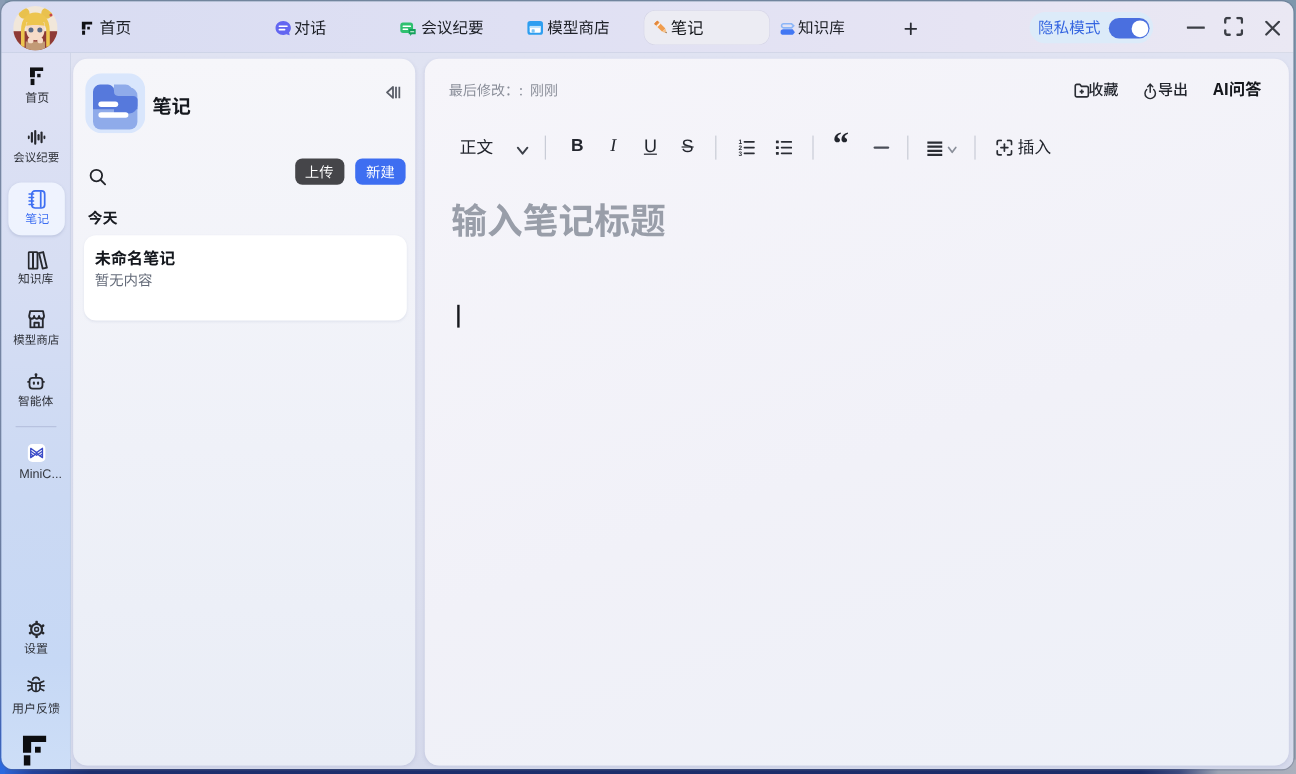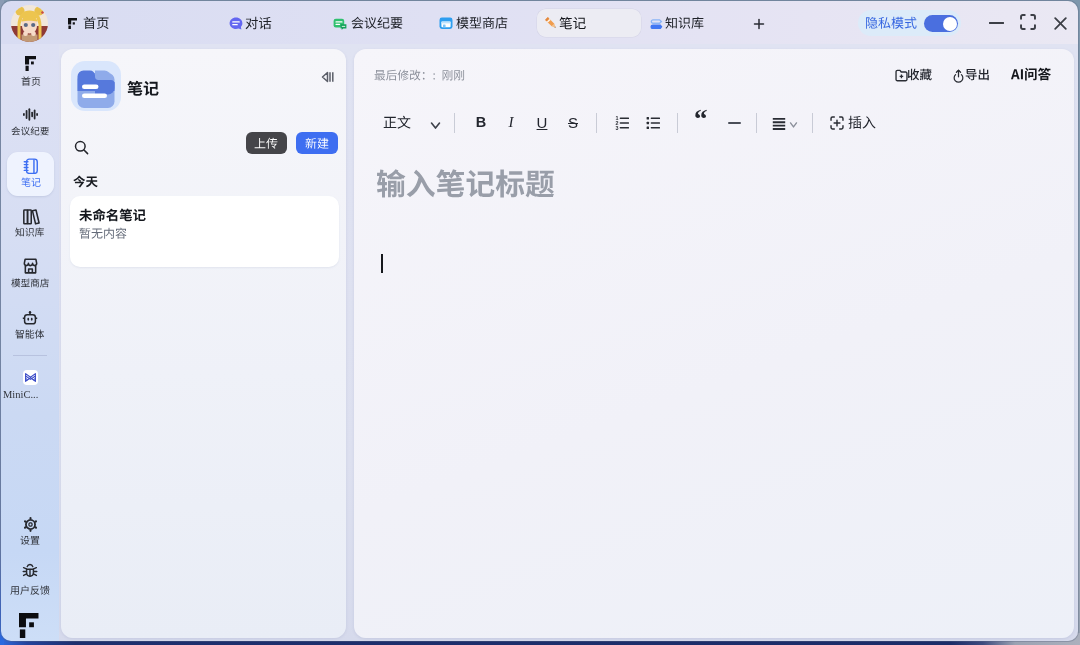--- a/index.html
+++ b/index.html
@@ -263,21 +263,21 @@
         </svg>
         <div class="abs" style="left:12px;top:311px;width:34px;height:1px;background:rgba(140,150,185,.35)"></div>
         <svg class="abs" style="left:21.5px;top:326px;" width="15" height="15" viewBox="0 0 15 15">
           <rect width="15" height="15" rx="4" fill="#fff"></rect>
           <g fill="none" stroke="#3b4cc8" stroke-width="1.1" stroke-linejoin="round">
             <path d="M2.6 3.6 L7.5 7.2 L12.4 3.6 V11.4 L7.5 7.8 L2.6 11.4 Z"></path>
             <path d="M2.6 6 L7.5 9.4 L12.4 6"></path>
             <path d="M2.6 8.4 L5 10.1 M10 10.1 L12.4 8.4"></path>
           </g>
         </svg>
-        <div class="abs" style="left:2px;top:345px;width:50px;font-size:10.5px;color:#33363d;font-family:Liberation Serif, serif">MiniC...</div>
+        <div class="abs" style="left:15px;top:345px;width:50px;font-size:10.5px;color:#33363d;font-family:Liberation Sans, sans-serif">MiniC...</div>
         <svg class="abs" style="left:21.5px;top:472.5px;" width="15" height="15" viewBox="0 0 15.5 15.5">
           <g fill="#26282e">
             <rect x="6.65" y="0.1" width="2.2" height="2.6" rx="1.1" transform="rotate(0 7.75 7.75)"></rect>
             <rect x="6.65" y="0.1" width="2.2" height="2.6" rx="1.1" transform="rotate(60 7.75 7.75)"></rect>
             <rect x="6.65" y="0.1" width="2.2" height="2.6" rx="1.1" transform="rotate(120 7.75 7.75)"></rect>
             <rect x="6.65" y="0.1" width="2.2" height="2.6" rx="1.1" transform="rotate(180 7.75 7.75)"></rect>
             <rect x="6.65" y="0.1" width="2.2" height="2.6" rx="1.1" transform="rotate(240 7.75 7.75)"></rect>
             <rect x="6.65" y="0.1" width="2.2" height="2.6" rx="1.1" transform="rotate(300 7.75 7.75)"></rect>
           </g>
           <circle cx="7.75" cy="7.75" r="4.7" fill="none" stroke="#26282e" stroke-width="1.9"></circle>

